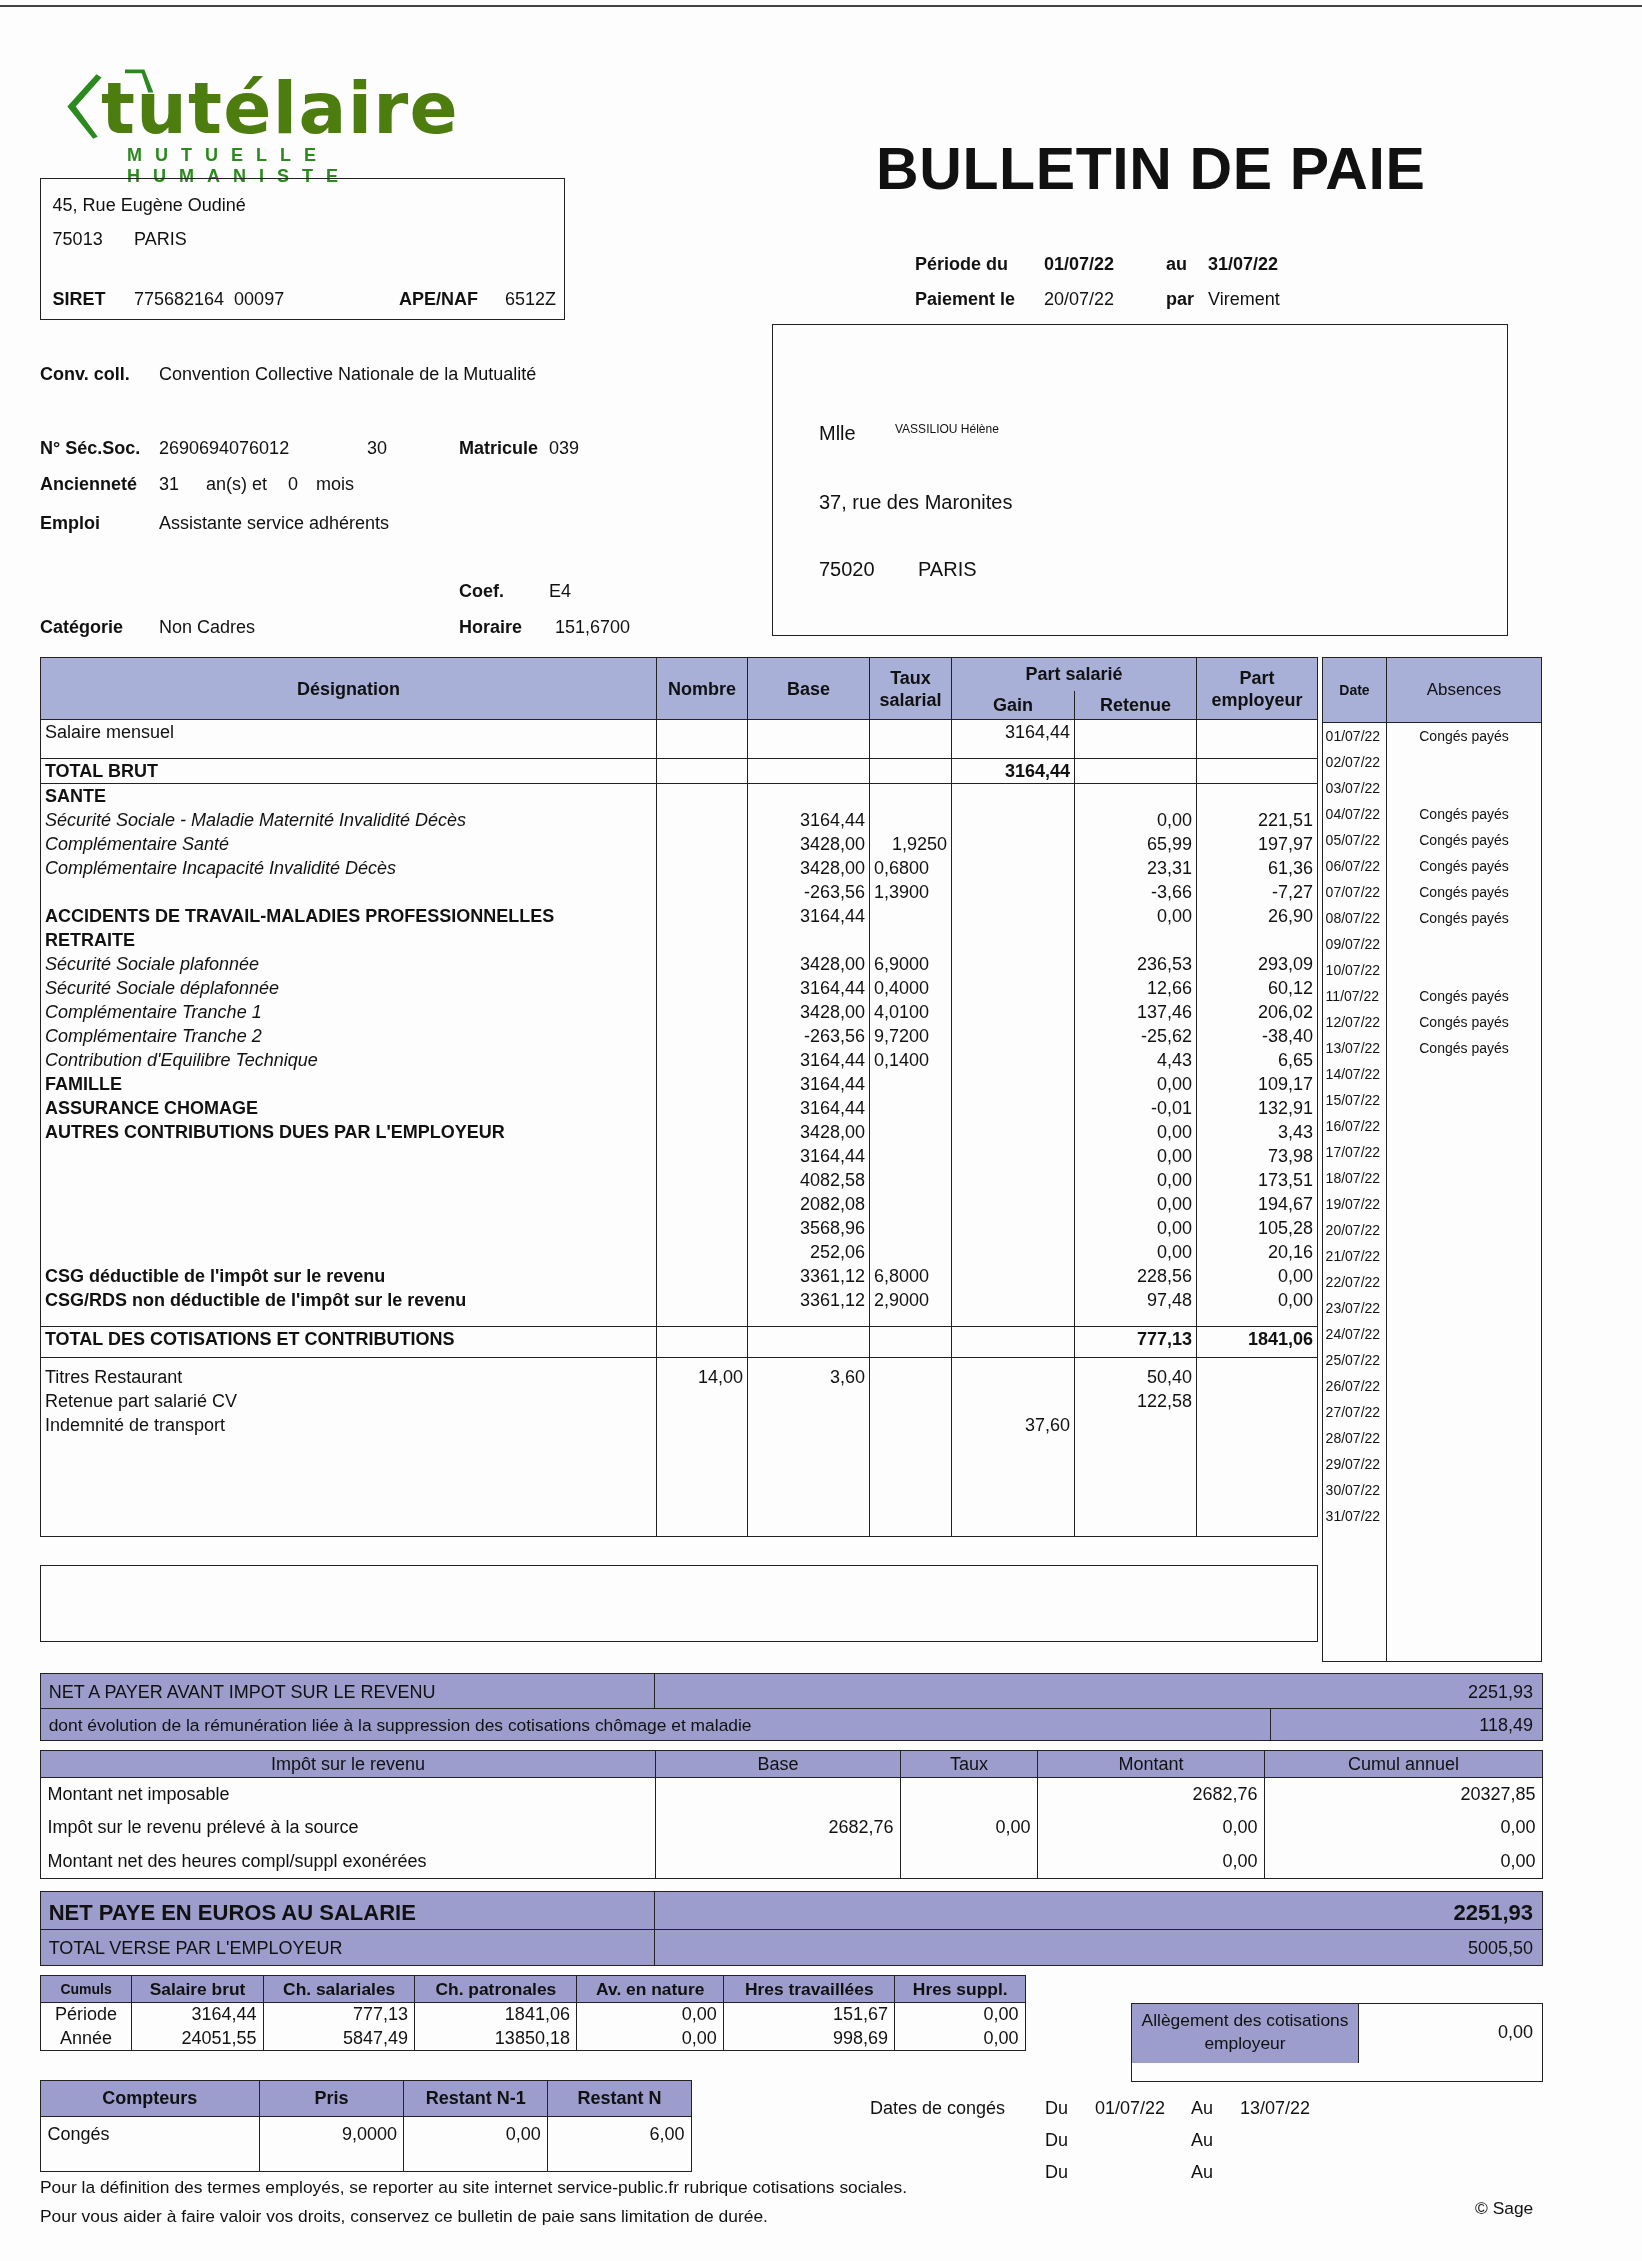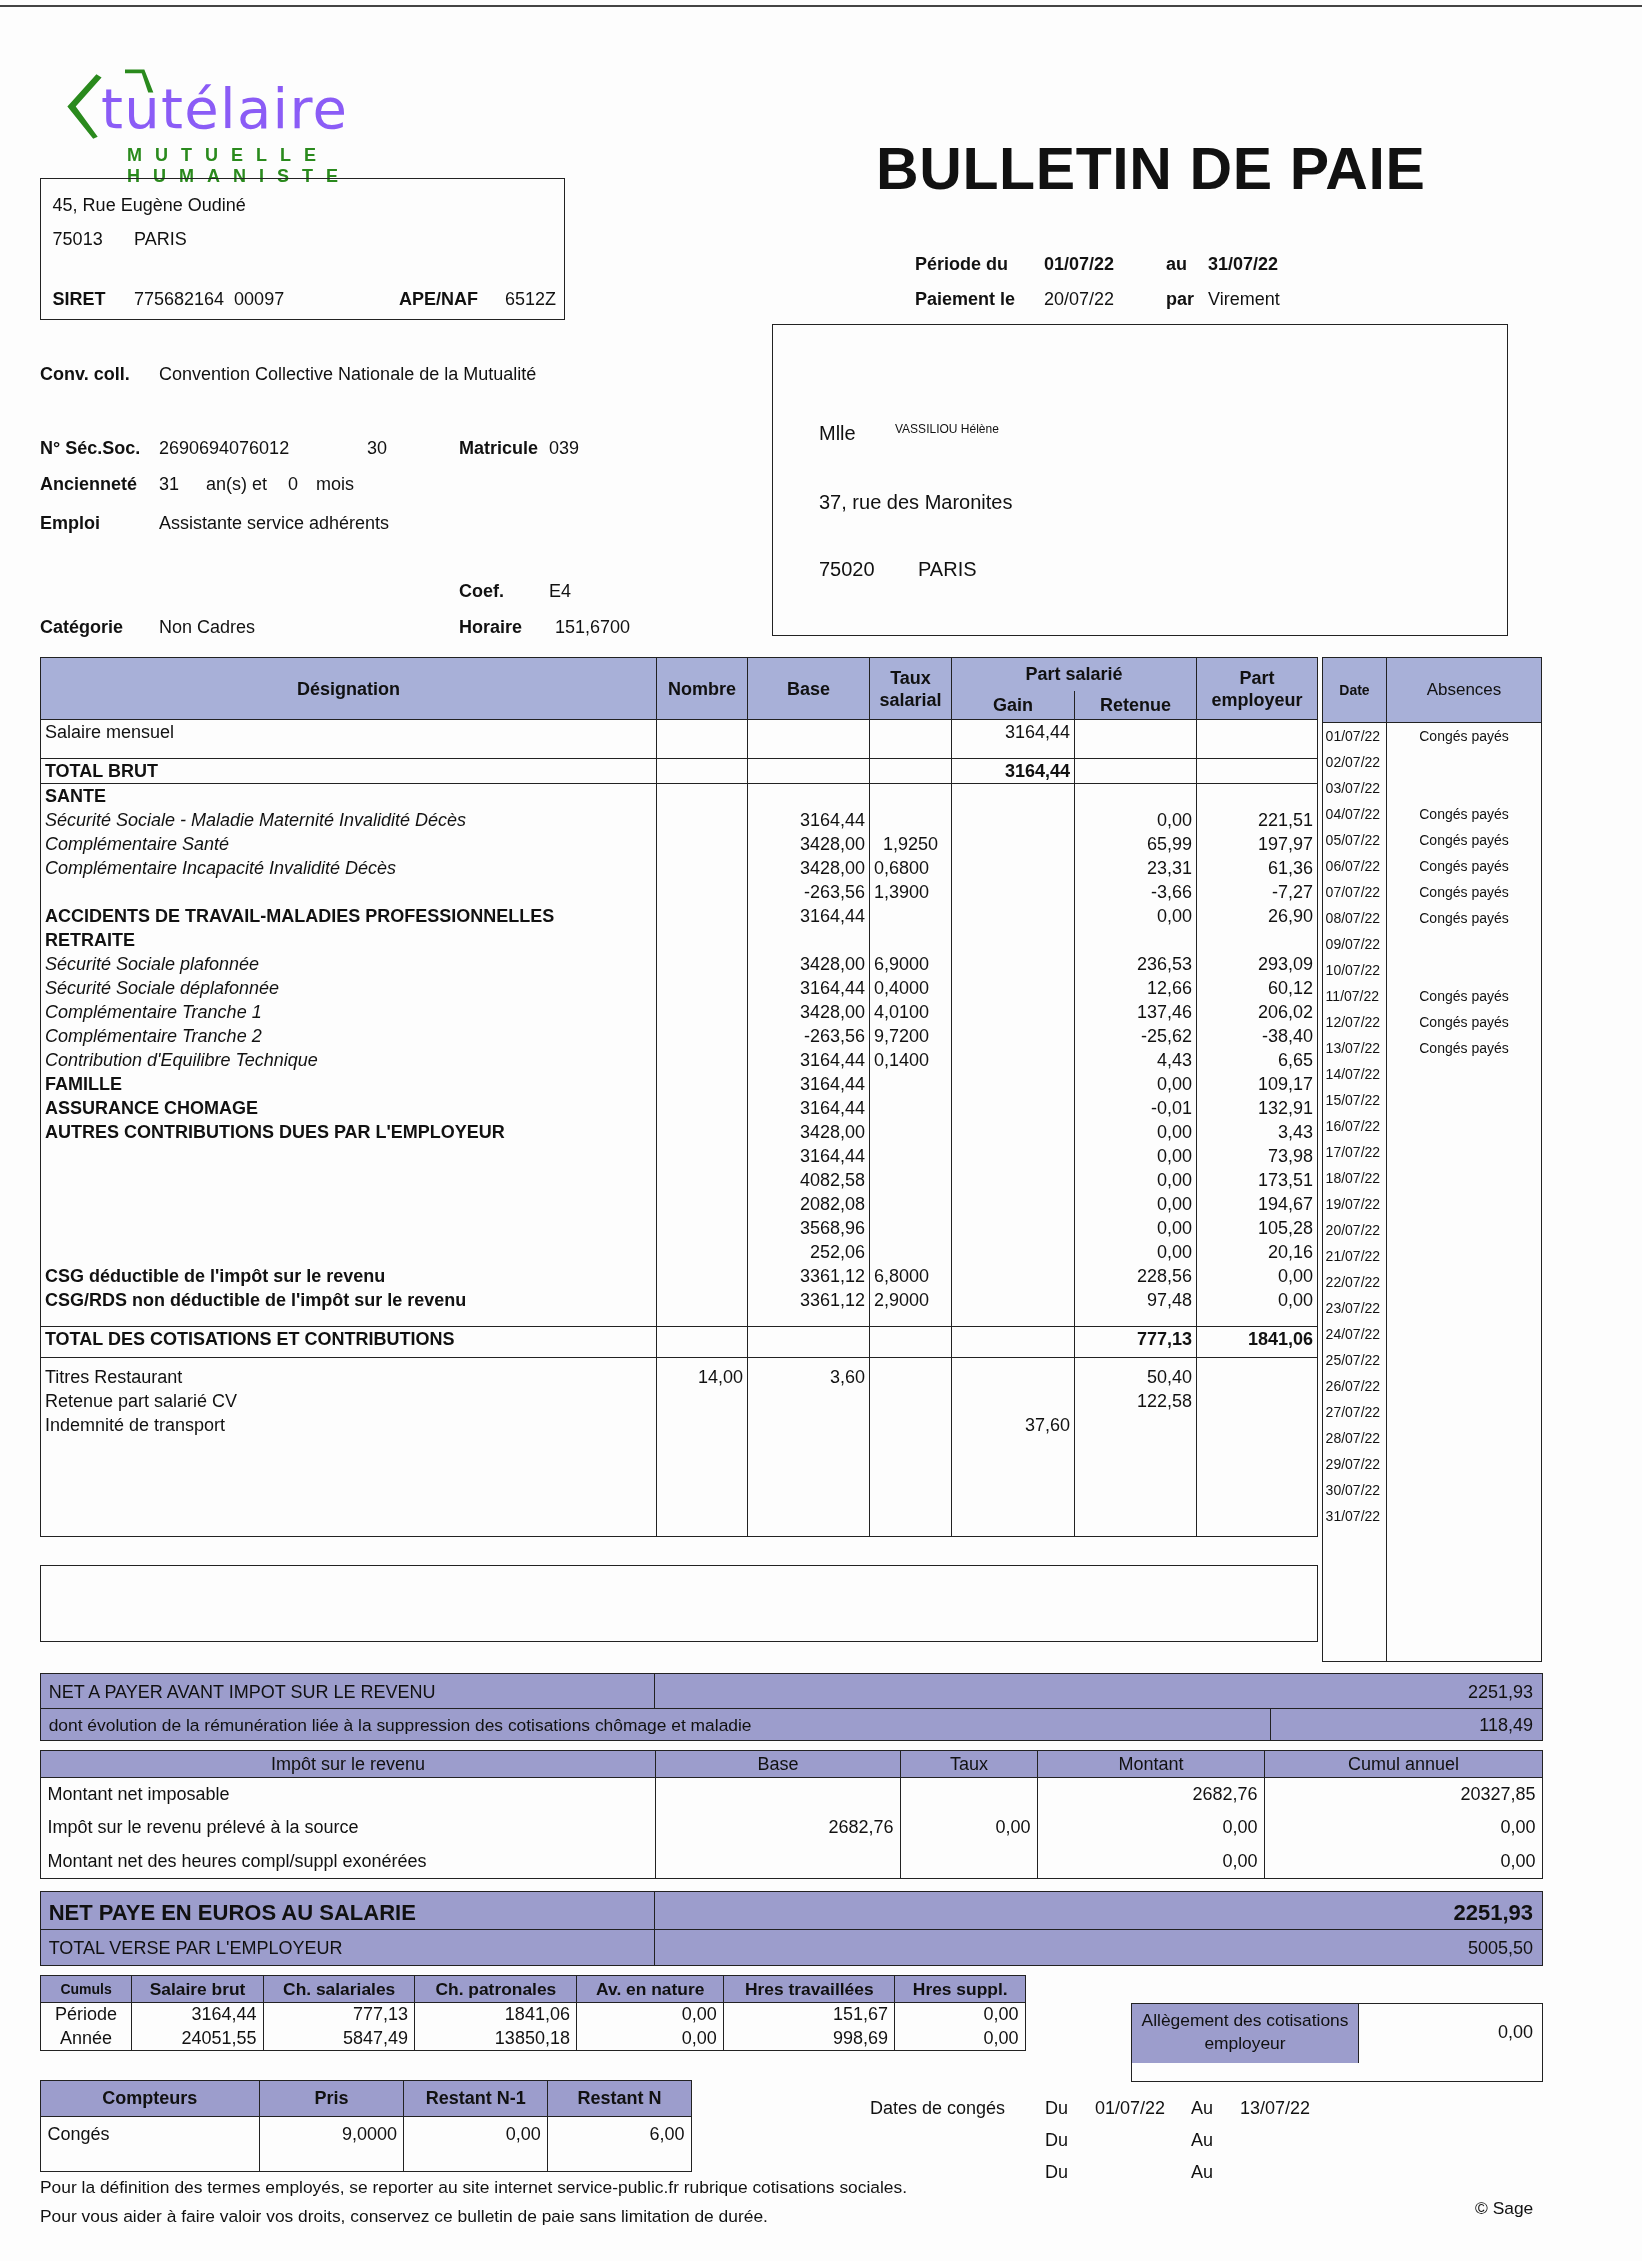--- a/index.html
+++ b/index.html
@@ -8,21 +8,21 @@
   .abs { position:absolute; }
   .b { font-weight:bold; }
   .i { font-style:italic; }
   .box { position:absolute; border:1.3px solid #222; box-sizing:border-box; }
   .txt { font-size:18px; white-space:nowrap; }
   .hdr { background:#a8b0d8; }
   .band { background:#9c9dcc; }
   .c { text-align:center; }
 
   
-  .logo-word { font-size:56px; font-weight:normal; color:#8b5cf6; letter-spacing:1.3px; font-family:"DejaVu Sans", sans-serif; }
+  .logo-word { font-size:71px; font-weight:bold; color:#4d7c0f; letter-spacing:1.3px; font-family:"DejaVu Sans", sans-serif; }
   .logo-sub { font-size:18px; color:#2a8a1d; letter-spacing:13px; font-weight:bold; }
 
   
   table { border-collapse:collapse; }
   .main-table { position:absolute; left:40px; top:657px; width:1278px; }
   .main-table th, .main-table td { border-left:1.3px solid #222; border-right:1.3px solid #222; padding:0 3.9px; font-size:18px; line-height:24px; }
   .main-table th { border-top:1.9px solid #222; border-bottom:1.9px solid #222; font-weight:bold; vertical-align:middle; }
   .main-table td { vertical-align:top; }
   .sep-top td { border-top:1.9px solid #222; }
   .sep-bot td { border-bottom:1.9px solid #222; }
@@ -160,21 +160,21 @@
         <td style="text-align: right;">3164,44</td>
         <td style="text-align: left;"></td>
         <td style="text-align: right;"></td>
         <td style="text-align: right;">0,00</td>
         <td style="text-align: right;">221,51</td>
       </tr>
       <tr style="line-height: 24px;">
         <td class="i">Complémentaire Santé</td>
         <td style="text-align: right;"></td>
         <td style="text-align: right;">3428,00</td>
-        <td style="text-align: center;">1,9250</td>
+        <td style="text-align: right;">1,9250</td>
         <td style="text-align: right;"></td>
         <td style="text-align: right;">65,99</td>
         <td style="text-align: right;">197,97</td>
       </tr>
       <tr style="line-height: 24px;">
         <td class="i">Complémentaire Incapacité Invalidité Décès</td>
         <td style="text-align: right;"></td>
         <td style="text-align: right;">3428,00</td>
         <td style="text-align: left;">0,6800</td>
         <td style="text-align: right;"></td>

